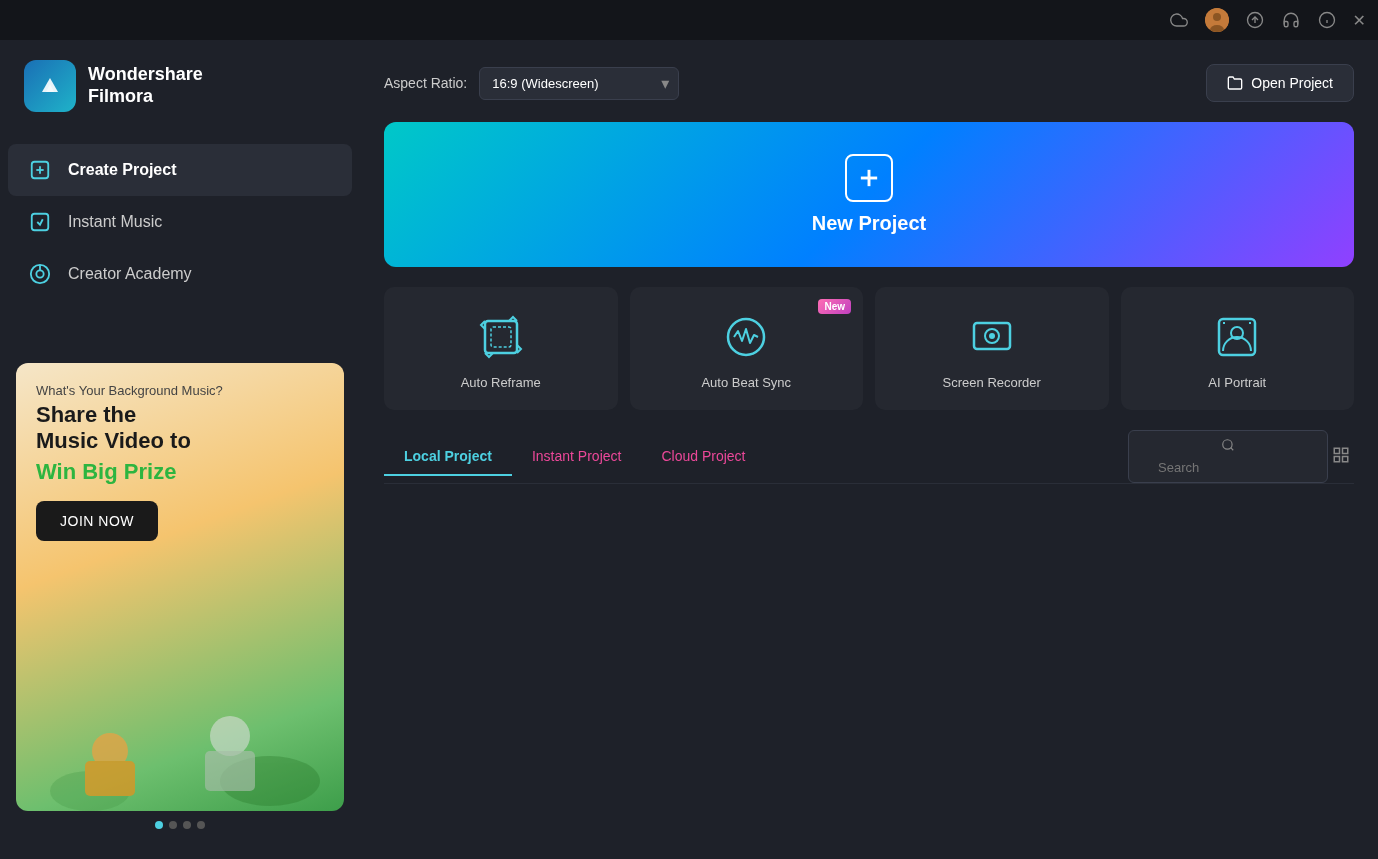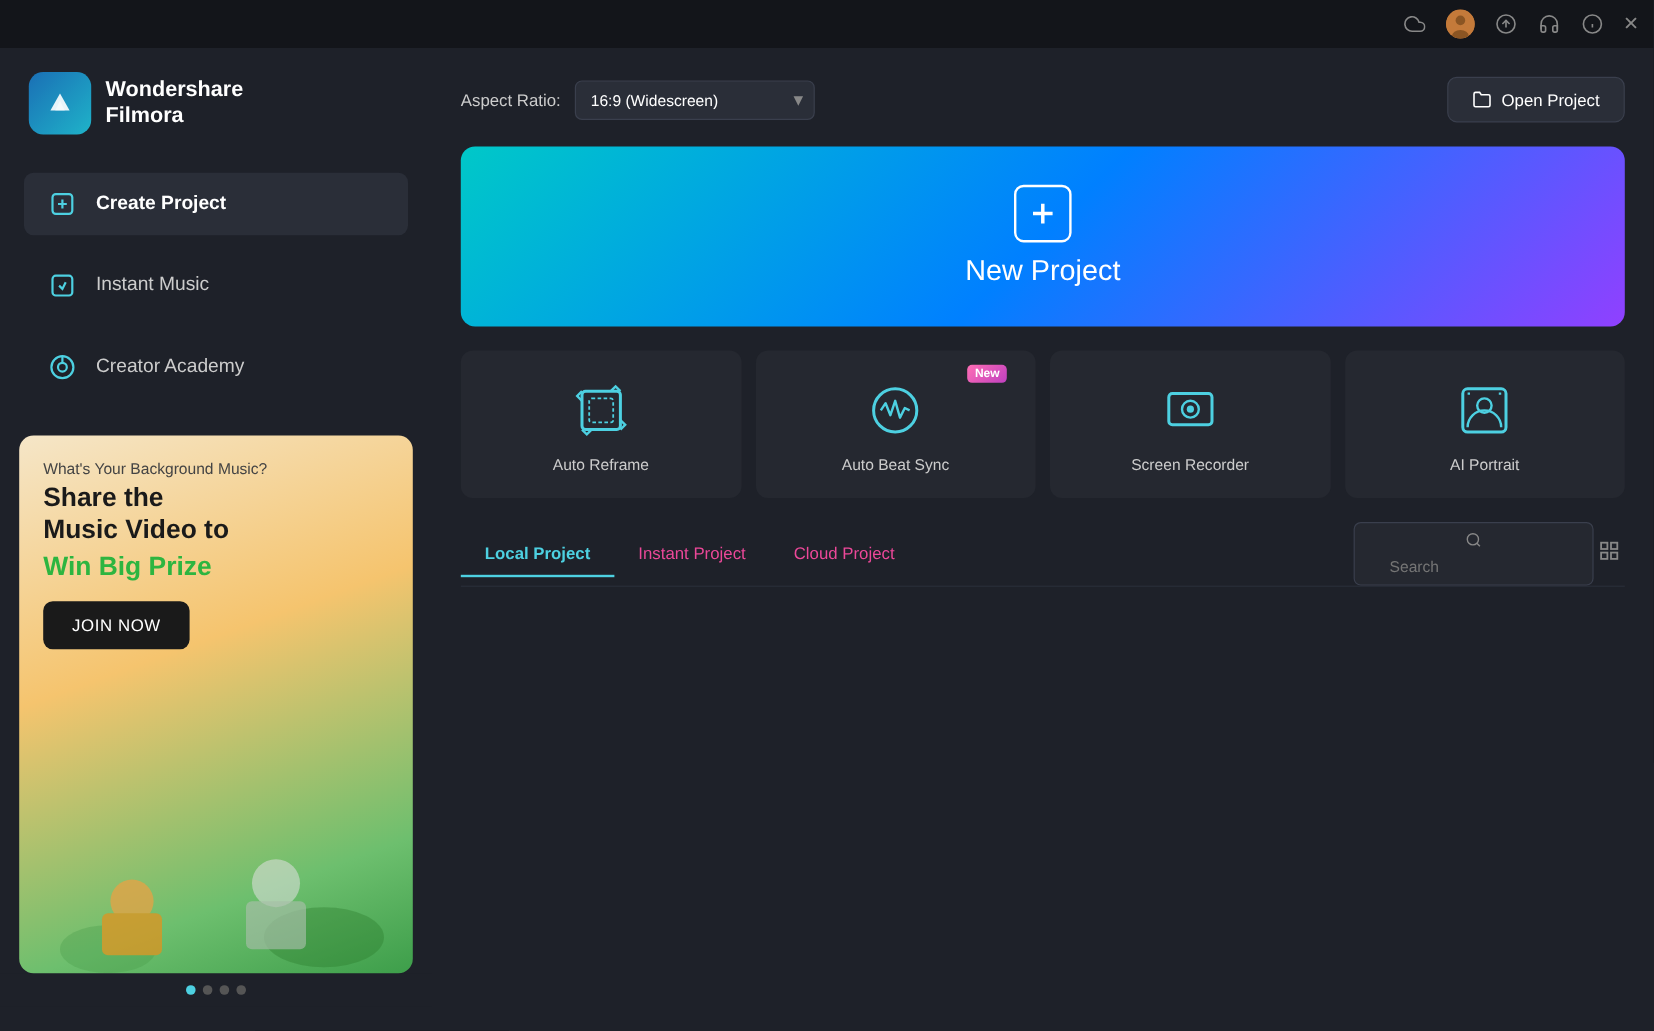--- a/index.html
+++ b/index.html
@@ -84,22 +84,22 @@
     }
     .logo-title {
       font-size: 18px;
       font-weight: 600;
       color: #fff;
       line-height: 1.2;
     }
     .sidebar-nav {
       display: flex;
       flex-direction: column;
-      gap: 16px;
-      padding: 0 20px;
+      gap: 0;
+      padding: 0 8px;
     }
     .sidebar-item {
       display: flex;
       align-items: center;
       gap: 16px;
       padding: 14px 20px;
       border-radius: 8px;
       cursor: pointer;
       font-size: 16px;
       color: #ccc;
@@ -260,22 +260,22 @@
       width: 48px;
       height: 48px;
       border: 2.5px solid #fff;
       border-radius: 8px;
       display: flex;
       align-items: center;
       justify-content: center;
       margin-bottom: 10px;
     }
     .new-project-label {
-      font-size: 24px;
-      font-weight: 400;
+      font-size: 20px;
+      font-weight: 700;
       color: #fff;
     }
 
     
     .tool-cards {
       display: grid;
       grid-template-columns: repeat(4, 1fr);
       gap: 12px;
     }
     .tool-card {
@@ -298,21 +298,21 @@
       justify-content: center;
     }
     .tool-card-label {
       font-size: 13px;
       color: #ccc;
       text-align: center;
     }
     .new-badge {
       position: absolute;
       top: 12px;
-      right: 24px;
+      right: 12px;
       background: linear-gradient(135deg, #ff6eb4, #c040c0);
       color: #fff;
       font-size: 10px;
       font-weight: 700;
       padding: 2px 6px;
       border-radius: 4px;
     }
 
     
     .tabs-row {

